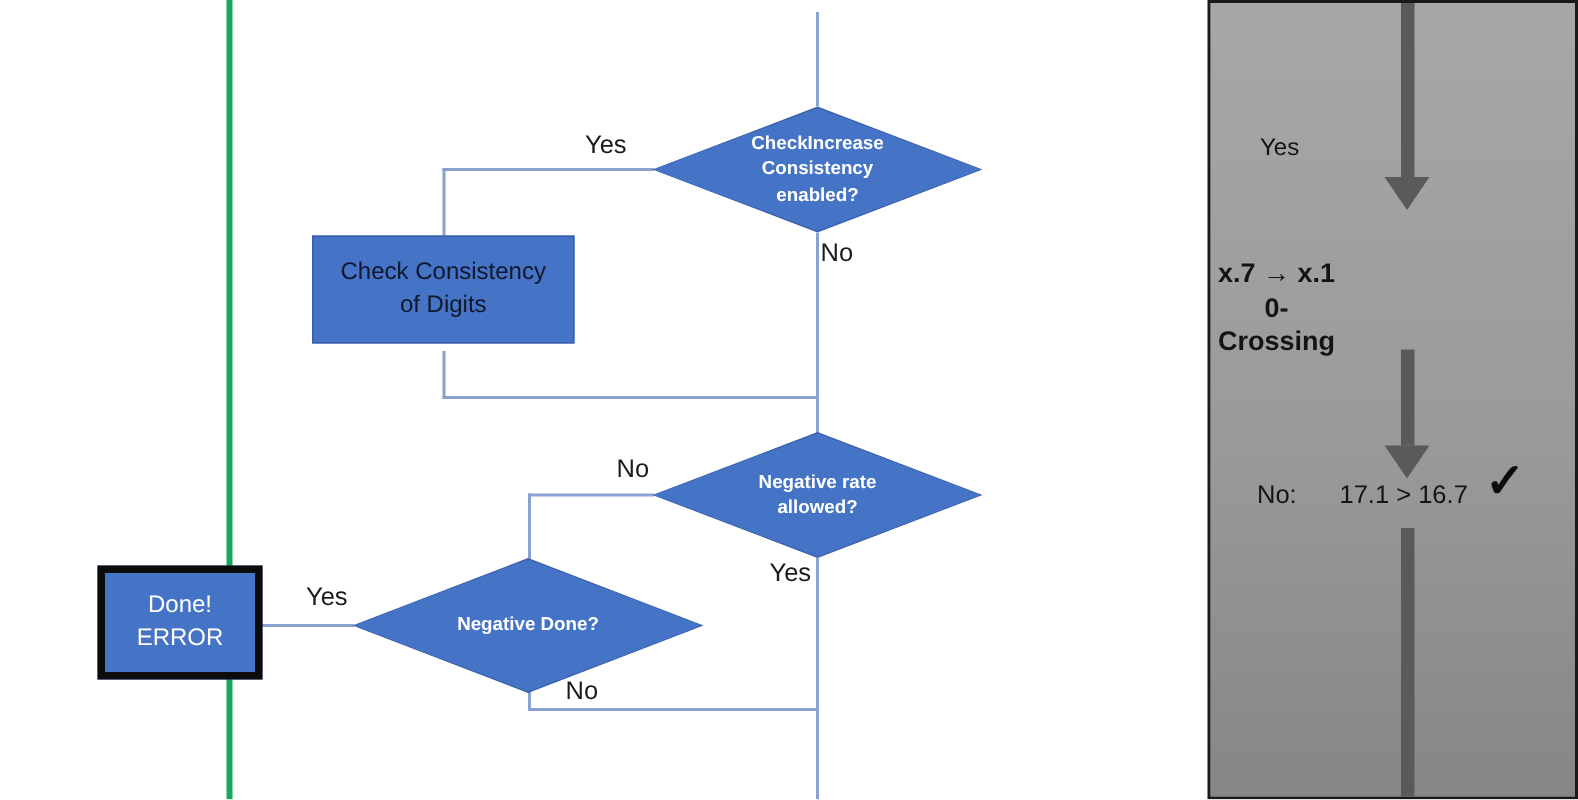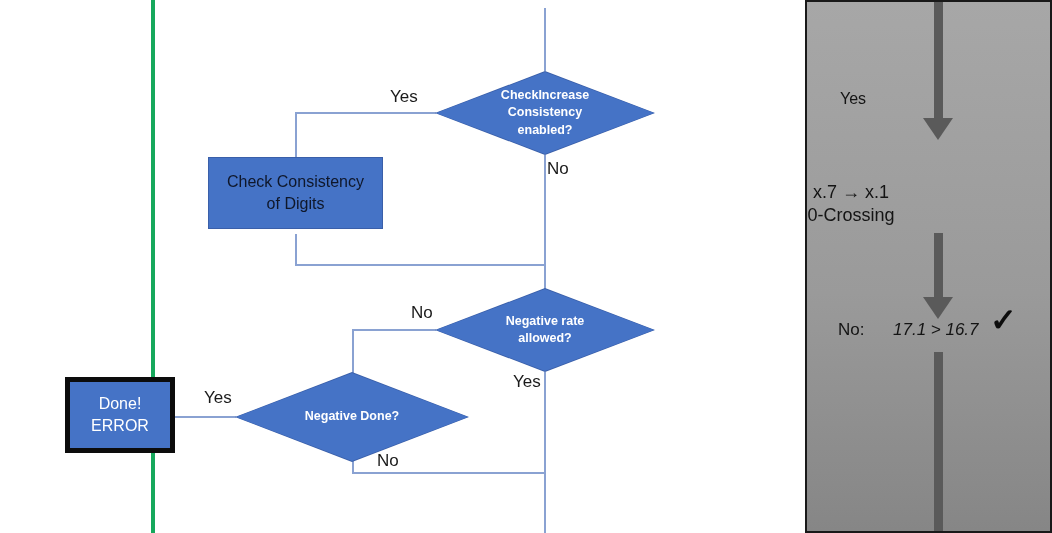--- a/index.html
+++ b/index.html
@@ -23,22 +23,22 @@
     border:5px solid #0c0c0c;box-sizing:border-box;display:flex;align-items:center;justify-content:center;
     color:#fff;font-size:16px;text-align:center;line-height:1.35;white-space:pre-line;}
   .lbl{position:absolute;color:#1a1a1a;font-size:17px;line-height:1.1;}
   
   .panel{position:absolute;left:805px;top:0;width:247px;height:533px;box-sizing:border-box;
     border:2px solid #191919;background:linear-gradient(180deg,#a7a7a7 0%,#9a9a9a 55%,#868686 100%);}
   .shaft{position:absolute;width:9px;background:#5a5a5a;}
   .ahead{position:absolute;width:0;height:0;border-left:15px solid transparent;
     border-right:15px solid transparent;border-top:22px solid #5a5a5a;}
   .p-yes{position:absolute;left:33px;top:88px;font-size:16px;color:#141414;}
-  .p-cond{position:absolute;left:0;top:179px;width:88px;text-align:center;
-    font-size:18px;line-height:1.25;color:#141414;white-space:pre-line;}
+  .p-cond{position:absolute;left:0;top:169px;width:88px;text-align:center;
+    font-size:18px;line-height:1.25;color:#141414;white-space:pre-line;font-weight:bold;}
   .p-nums{position:absolute;left:92px;top:149px;font-size:40px;font-weight:700;
     line-height:36px;color:#101010;}
   .p-nums .struck{text-decoration:line-through;text-decoration-thickness:3px;}
   .p-result{position:absolute;top:318px;font-size:17px;color:#141414;}
   .p-check{position:absolute;left:183px;top:299px;font-size:32px;font-weight:700;color:#0d0d0d;}
 </style>
 </head>
 <body>
 
 <div id="stage">
@@ -99,19 +99,19 @@
     <div class="p-yes">Yes</div>
 
     <div class="p-cond">x.7 → x.1
 0-Crossing</div>
 
 
     <div class="shaft" style="left:127px;top:231px;height:64px;"></div>
     <div class="ahead" style="left:116px;top:295px;"></div>
 
     <div class="p-result" style="left:31px;">No:</div>
-    <div class="p-result" style="left:86px;font-style:italic;">17.1 &gt; 16.7</div>
+    <div class="p-result" style="left:86px;">17.1 &gt; 16.7</div>
     <div class="p-check">✓</div>
 
     <div class="shaft" style="left:127px;top:350px;height:179px;"></div>
   </div>
 
 </div>
 
 </body></html>

